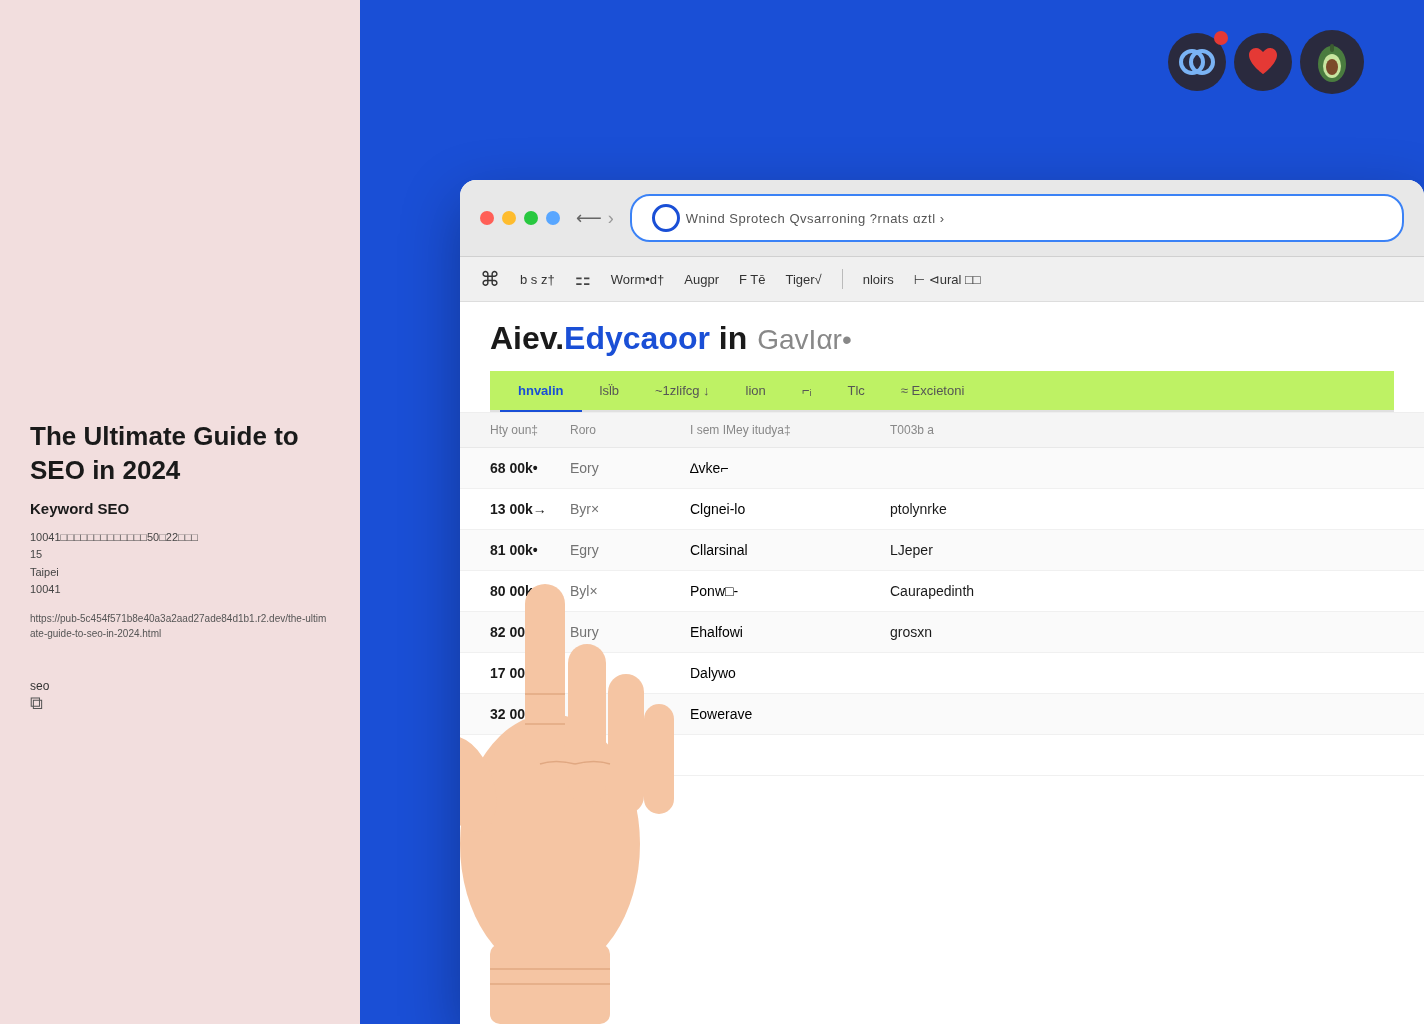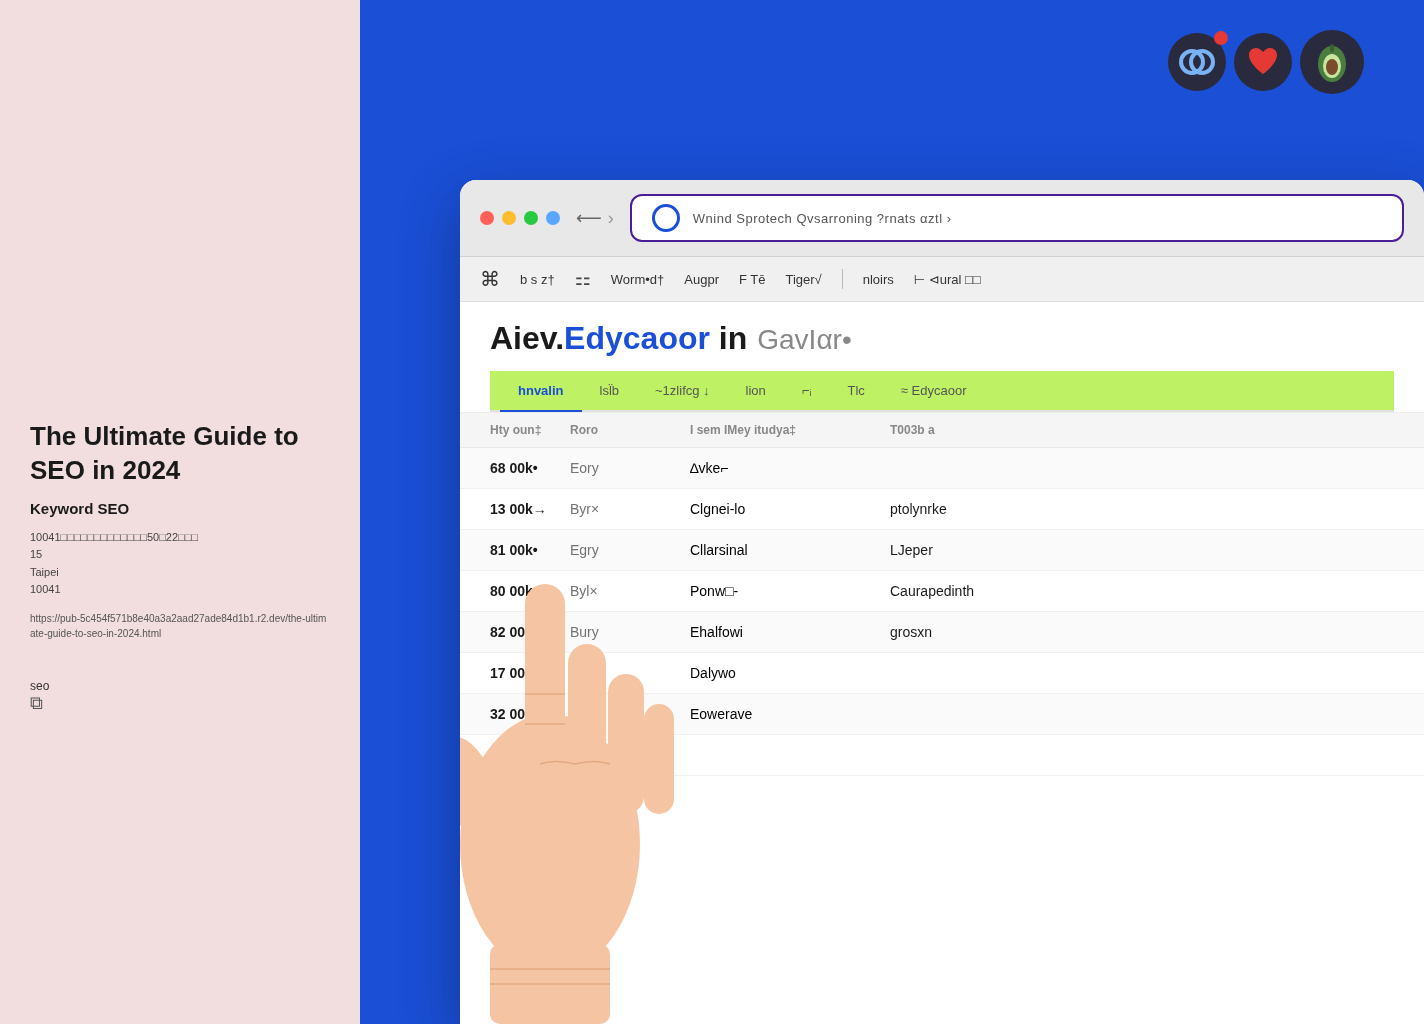--- a/index.html
+++ b/index.html
@@ -130,26 +130,26 @@
       display: flex;
       align-items: center;
       gap: 6px;
       color: #888;
       font-size: 16px;
     }
 
     .address-bar {
       flex: 1;
       background: white;
-      border-radius: 12px;
+      border-radius: 20px;
       padding: 8px 20px;
       display: flex;
       align-items: center;
-      gap: 13px;
-      border: 2px solid #4c1d95;
+      gap: 6px;
+      border: 2px solid #3b82f6;
     }
     .address-circle {
       width: 28px; height: 28px;
       border-radius: 50%;
       border: 3px solid #1a4fd6;
       flex-shrink: 0;
     }
     .address-text {
       font-size: 13px;
       color: #555;
@@ -226,21 +226,21 @@
       height: calc(100% - 200px);
     }
     .table-header-row {
       display: grid;
       grid-template-columns: 80px 120px 200px 1fr;
       padding: 10px 30px;
       background: #f5f5f5;
       border-bottom: 1px solid #e8e8e8;
       font-size: 12px;
       color: #888;
-      font-weight: 700;
+      font-weight: 400;
     }
     .table-row {
       display: grid;
       grid-template-columns: 80px 120px 200px 1fr;
       padding: 12px 30px;
       border-bottom: 1px solid #f0f0f0;
       font-size: 14px;
       align-items: center;
     }
     .table-row:nth-child(even) { background: #fafafa; }
@@ -353,21 +353,21 @@
         <span class="page-title-sub">GavIαr•</span>
       </div>
 
       <div class="tab-bar">
         <div class="tab-item active">hnvalin</div>
         <div class="tab-item">lsl̈b</div>
         <div class="tab-item">~1zlifcg ↓</div>
         <div class="tab-item">lion</div>
         <div class="tab-item">⌐ᵢ</div>
         <div class="tab-item">Tlc</div>
-        <div class="tab-item">≈ Edycaoor</div>
+        <div class="tab-item">≈ Excietoni</div>
       </div>
     </div>
 
     <div class="table-area">
       <div class="table-header-row">
         <div>Hty oun‡</div>
         <div>Roro</div>
         <div>I sem IMey itudya‡</div>
         <div>T003b a</div>
       </div>

